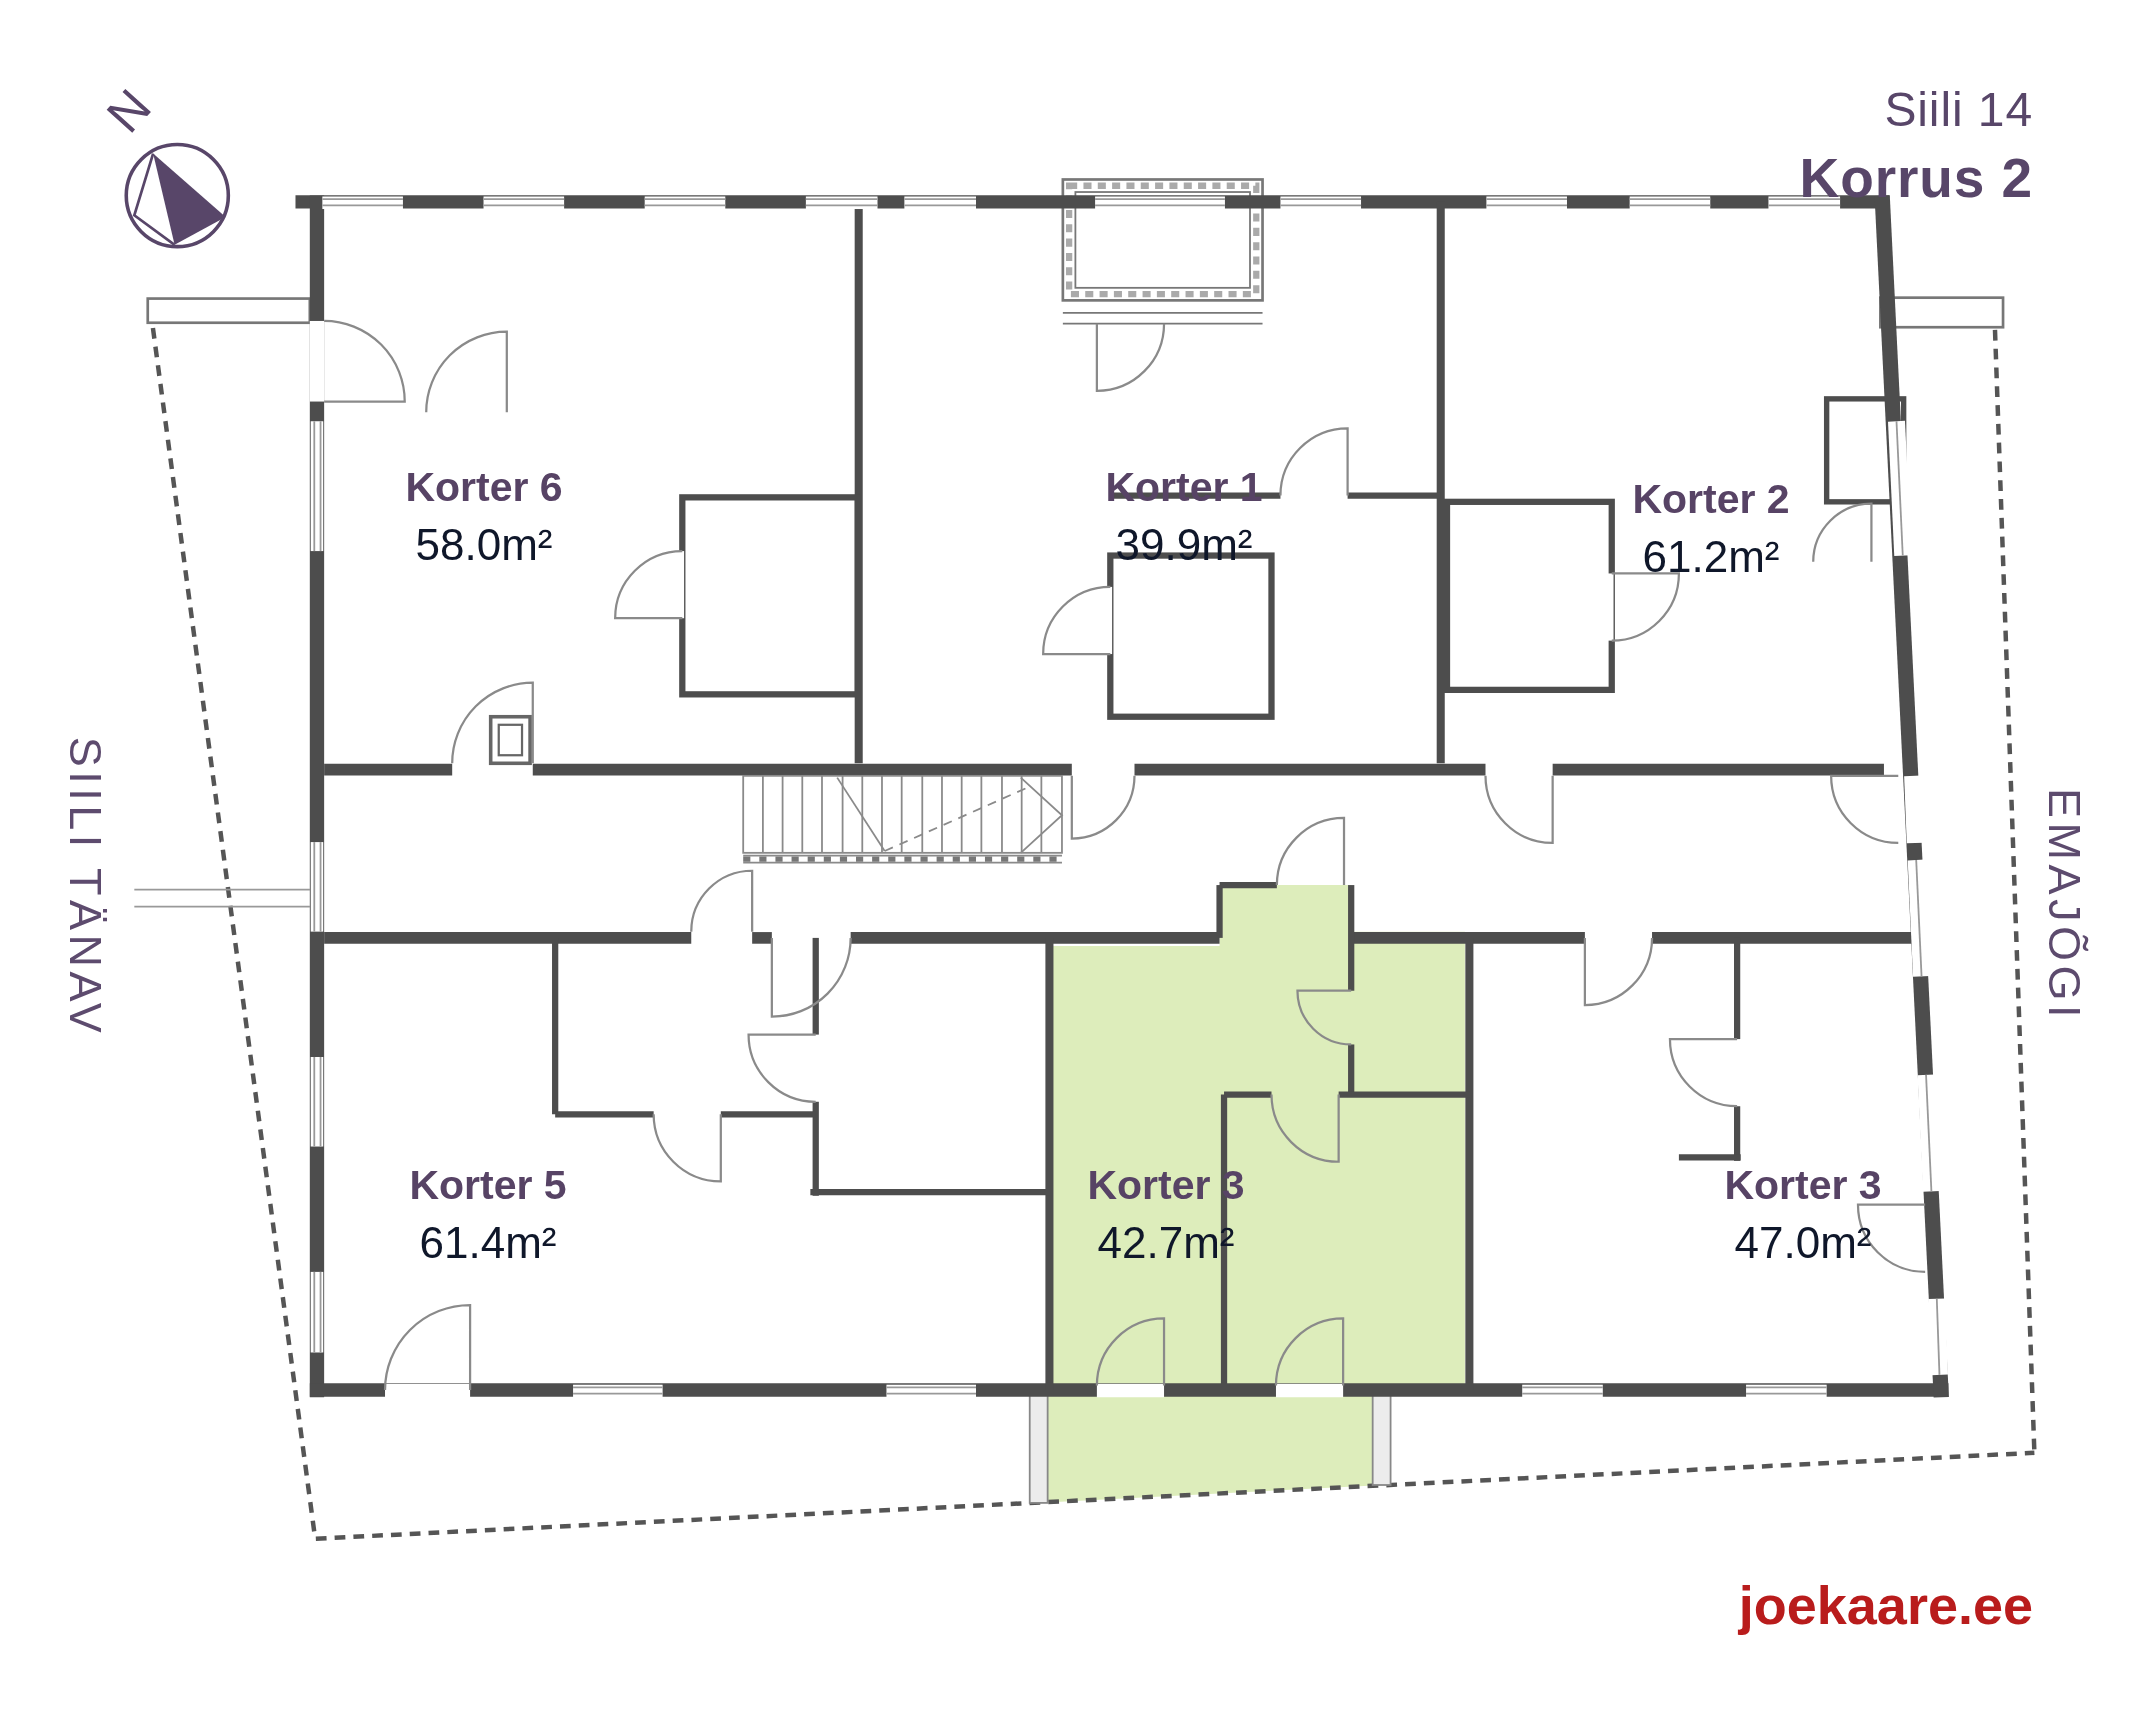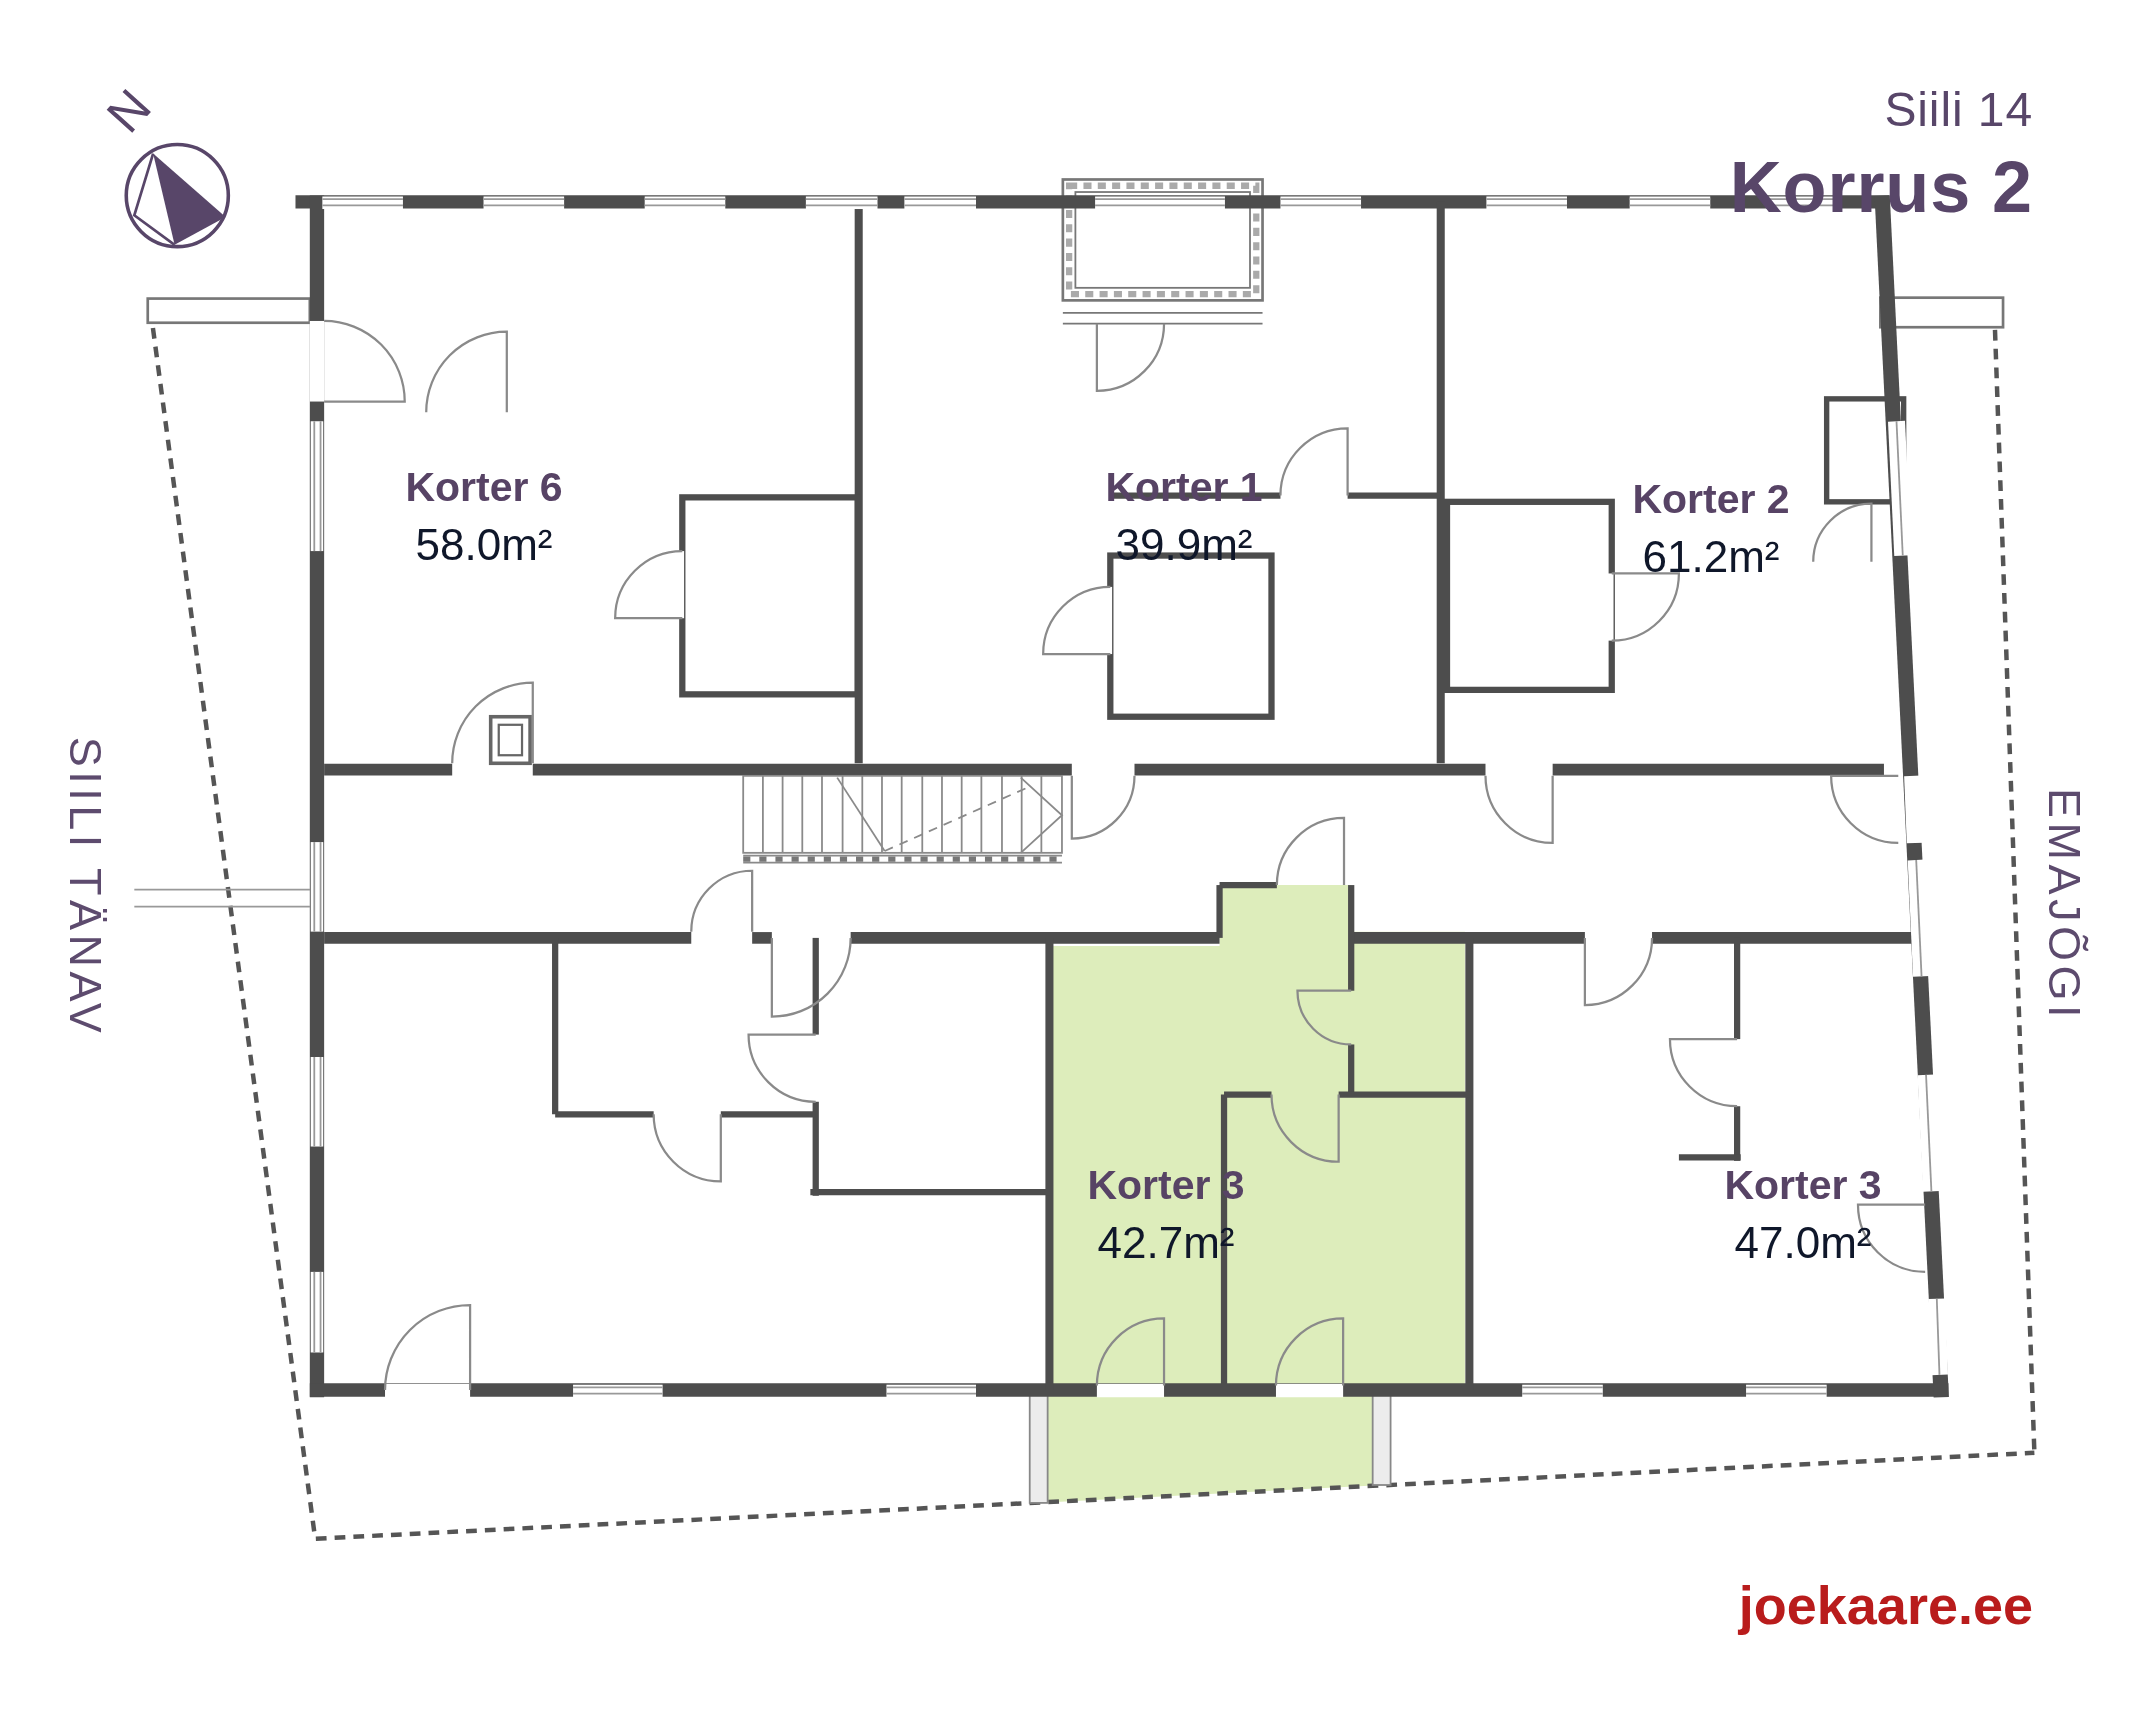--- a/index.html
+++ b/index.html
@@ -1,21 +1,21 @@
 <!DOCTYPE html>
 <html style="font-size:14.3px"><head>
 <meta charset="utf-8">
 <style>
   html,body{margin:0;padding:0;background:#ffffff;}
   .canvas{position:relative;width:2149px;height:1720px;background:#ffffff;overflow:hidden;
           font-family:"Liberation Sans", sans-serif;}
   svg{position:absolute;left:0;top:0;}
   .title-block{position:absolute;right:116px;top:82px;text-align:right;color:#584669;}
   .title-project{font-size:48px;font-weight:400;letter-spacing:0.9px;}
-  .title-floor{font-size:72px;font-weight:700;margin-top:9px;letter-spacing:0.9px;}
+  .title-floor{font-size:55px;font-weight:700;margin-top:9px;letter-spacing:0.9px;}
   .street{position:absolute;color:#5d4b6e;font-size:45px;letter-spacing:4.5px;font-weight:400;white-space:nowrap;}
   .street-left{left:85px;top:887px;transform:translate(-50%,-50%) rotate(90deg);}
   .street-right{left:2064px;top:905px;transform:translate(-50%,-50%) rotate(90deg);}
   .website{position:absolute;right:116px;top:1574px;font-size:54px;font-weight:700;color:#b91c1c;}
   .compass-n{position:absolute;left:129px;top:111px;transform:translate(-50%,-50%) rotate(-48deg);
              font-size:50px;color:#584669;font-weight:400;}
   .apt-label{position:absolute;transform:translateX(-50%);text-align:center;white-space:nowrap;cursor:pointer;}
   .apt-name{font-size:41px;font-weight:700;color:#574365;}
   .apt-area{font-size:44px;font-weight:400;color:#0f172a;margin-top:9px;}
 </style>
@@ -293,20 +293,24 @@
     <div class="apt-area">58.0m²</div>
   </div>
   <div class="apt-label" style="left:1184px;top:464px;">
     <div class="apt-name">Korter 1</div>
     <div class="apt-area">39.9m²</div>
   </div>
   <div class="apt-label" style="left:1711px;top:476px;">
     <div class="apt-name">Korter 2</div>
     <div class="apt-area">61.2m²</div>
   </div>
+  <div class="apt-label" style="left:488px;top:1162px;">
+    <div class="apt-name">Korter 5</div>
+    <div class="apt-area">61.4m²</div>
+  </div>
   <div class="apt-label" style="left:1166px;top:1162px;">
     <div class="apt-name">Korter 3</div>
     <div class="apt-area">42.7m²</div>
   </div>
   <div class="apt-label" style="left:1803px;top:1162px;">
     <div class="apt-name">Korter 3</div>
     <div class="apt-area">47.0m²</div>
   </div>
 
   <div class="website">joekaare.ee</div>

